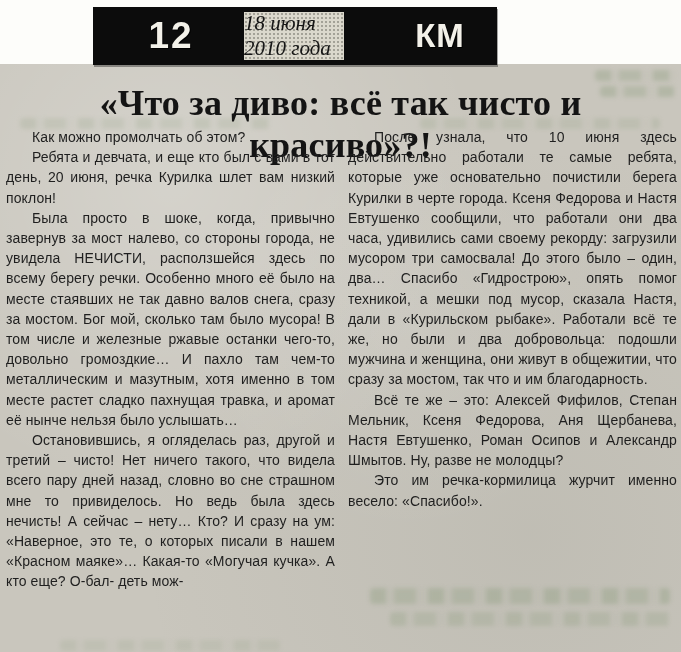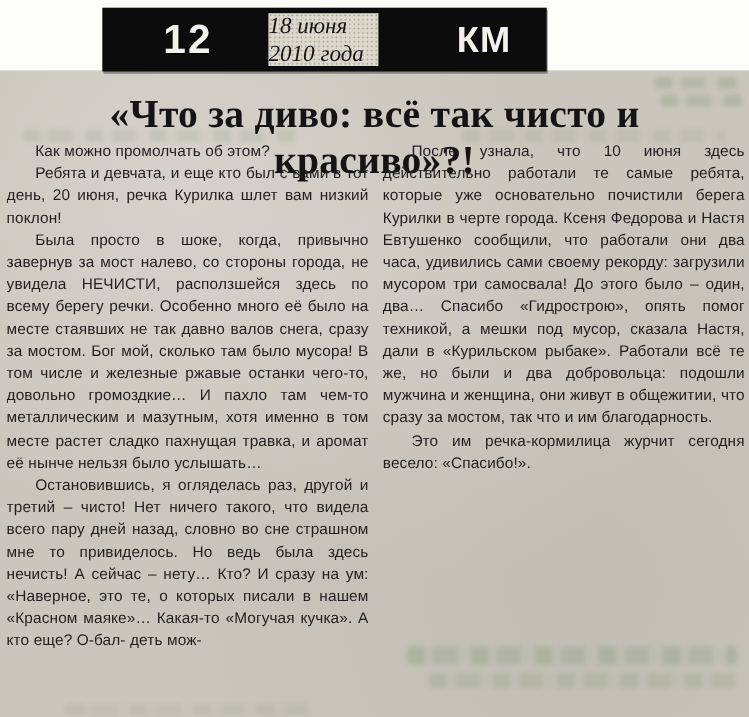--- a/index.html
+++ b/index.html
@@ -112,16 +112,17 @@
 
 <div class="columns">
   <div class="col">
     <p>Как можно промолчать об этом?</p>
     <p>Ребята и девчата, и еще кто был с вами в тот день, 20 июня, речка Курилка шлет вам низкий поклон!</p>
     <p>Была просто в шоке, когда, привычно завернув за мост налево, со стороны города, не увидела НЕЧИСТИ, расползшейся здесь по всему берегу речки. Особенно много её было на месте стаявших не так давно валов снега, сразу за мостом. Бог мой, сколько там было мусора! В том числе и железные ржавые останки чего-то, довольно громоздкие… И пахло там чем-то металлическим и мазутным, хотя именно в том месте растет сладко пахнущая травка, и аромат её нынче нельзя было услышать…</p>
     <p>Остановившись, я огляделась раз, другой и третий – чисто! Нет ничего такого, что видела всего пару дней назад, словно во сне страшном мне то привиделось. Но ведь была здесь нечисть! А сейчас – нету… Кто? И сразу на ум: «Наверное, это те, о которых писали в нашем «Красном маяке»… Какая-то «Могучая кучка». А кто еще? О-бал- деть мож-</p>
   </div>
   <div class="col">
     <p>После узнала, что 10 июня здесь действительно работали те самые ребята, которые уже основательно почистили берега Курилки в черте города. Ксеня Федорова и Настя Евтушенко сообщили, что работали они два часа, удивились сами своему рекорду: загрузили мусором три самосвала! До этого было – один, два… Спасибо «Гидрострою», опять помог техникой, а мешки под мусор, сказала Настя, дали в «Курильском рыбаке». Работали всё те же, но были и два добровольца: подошли мужчина и женщина, они живут в общежитии, что сразу за мостом, так что и им благодарность.</p>
-    <p>Это им речка-кормилица журчит сегодня весело: «Спасибо!».</p>
+    <p>Всё те же – это: Алексей Фифилов, Степан Мельник, Ксеня Федорова, Аня Щербанева, Настя Евтушенко, Роман Осипов и Александр Шмытов. Ну, разве не молодцы?</p>
+    <p>Это им речка-кормилица журчит именно весело: «Спасибо!».</p>
 
   </div>
 </div>
 
 </body></html>

